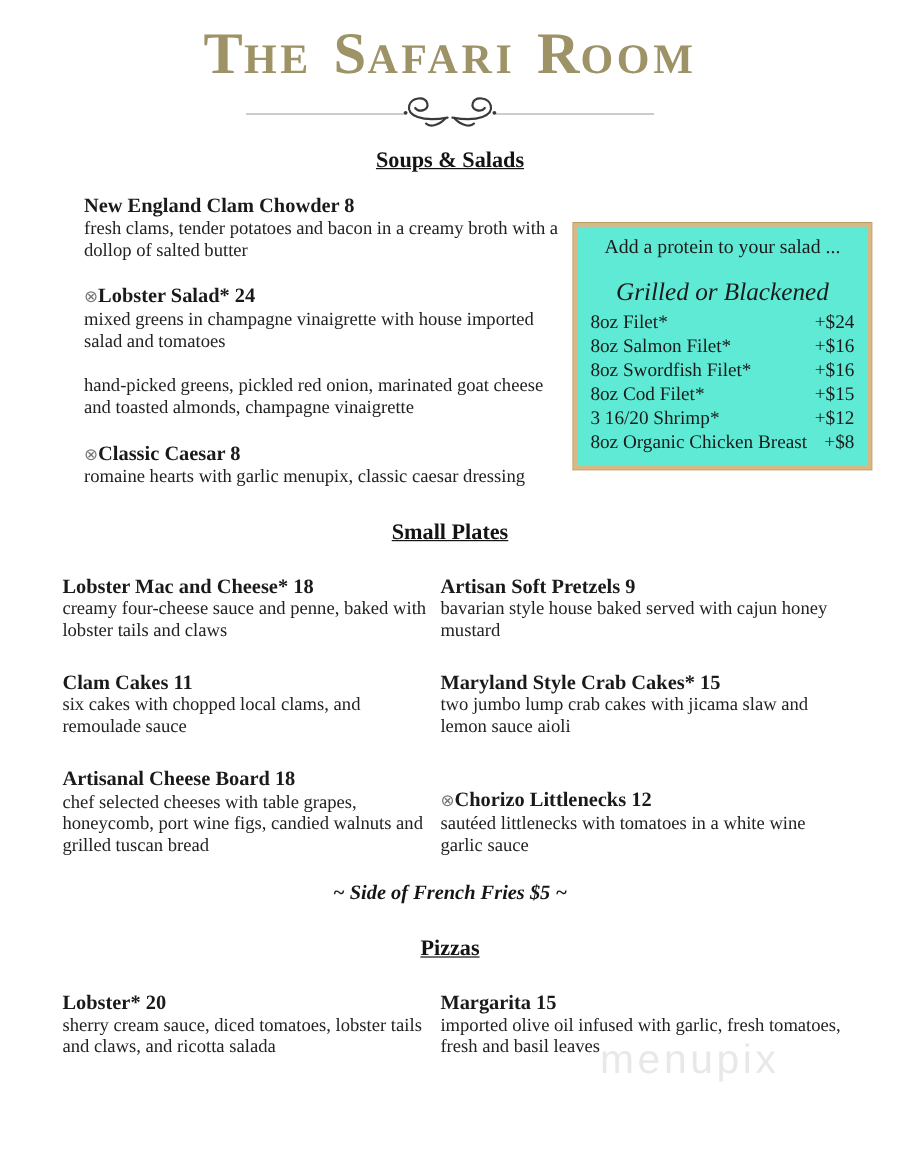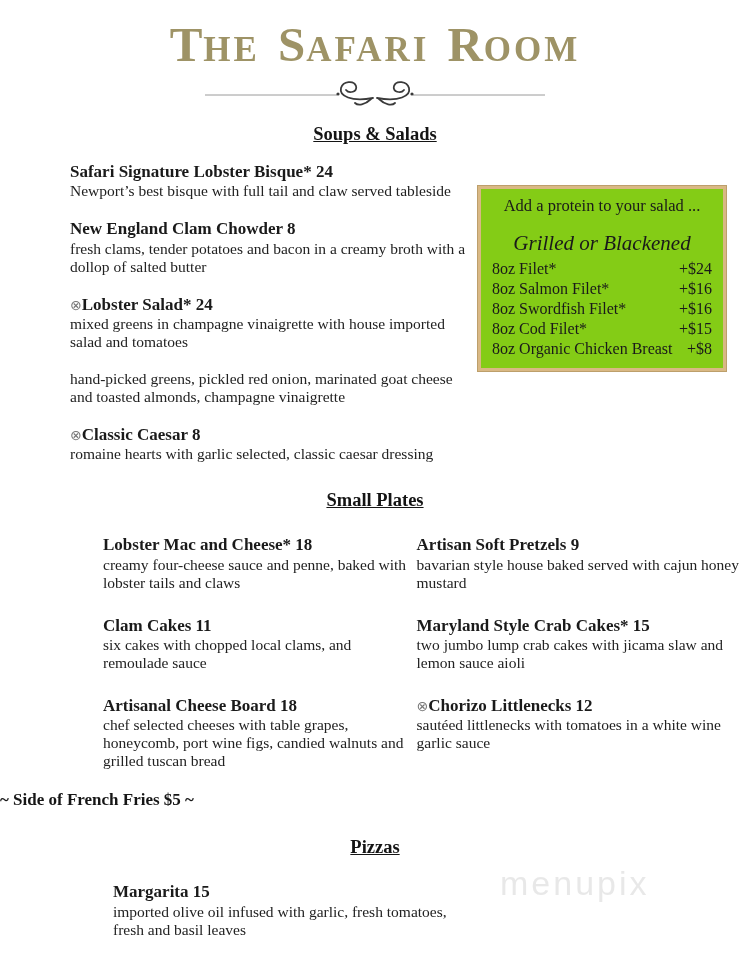--- a/index.html
+++ b/index.html
@@ -68,41 +68,42 @@
   .soups-col .item.first .item-desc { white-space: nowrap; }
 
   
   .protein-box {
     position: absolute;
     left: 478px;
     top: 186px;
     width: 248px;
     border: 3px solid #d9b884;
     outline: 1px solid #bd9f6b;
-    background: #84cc16;
+    background: #5eead4;
     padding: 7px 11px 9px 11px;
     font-size: 16px;
     color: #1a1a1a;
   }
   .protein-title { text-align: center; font-size: 16.5px; margin-bottom: 15px; }
   .protein-subtitle { text-align: center; font-style: italic; font-size: 21px; margin-bottom: 3px; }
   .protein-row { display: flex; justify-content: space-between; line-height: 1.25; }
 
   
-  .cols { display: flex; padding-left: 103px; margin-top: 24px; }
+  .cols { display: flex; padding-left: 52px; margin-top: 24px; align-items: flex-end; }
   .col-left  { width: 305px; }
   .col-right { width: 335px; margin-left: 10px; }
   .cols .item { margin-bottom: 0; }
 
   .fries-note {
-    text-align: left;
+    text-align: center;
     font-size: 17px;
     font-weight: 700;
     margin-top: 20px;
     color: #161616;
+    font-style: italic;
   }
 
   
   .watermark {
     position: absolute;
     left: 500px;
     top: 864px;
     font-family: "Liberation Sans", sans-serif;
     font-size: 34px;
     color: #bfbfbf;
@@ -134,38 +135,34 @@
         <path d="M174,27 C180,33 187,34 190,31"></path>
         <circle cx="133" cy="22" r="1.6" fill="#3a3a3a" stroke="none"></circle>
         <circle cx="207" cy="22" r="1.6" fill="#3a3a3a" stroke="none"></circle>
       </g>
     </svg>
   </div>
 
   <div class="section-heading soups-heading">Soups &amp; Salads</div>
 
   <div class="soups-col">
-    <div class="item first">
-      <div class="item-name"><span>Safari Signature Lobster Bisque* 24</span></div>
-      <div class="item-desc">Newport’s best bisque with full tail and claw served tableside</div>
-    </div>
     <div class="item">
       <div class="item-name"><span>New England Clam Chowder 8</span></div>
       <div class="item-desc">fresh clams, tender potatoes and bacon in a creamy broth with a dollop of salted butter</div>
     </div>
     <div class="item">
       <div class="item-name"><span class="gf">⊗</span><span>Lobster Salad* 24</span></div>
       <div class="item-desc">mixed greens in champagne vinaigrette with house imported salad and tomatoes</div>
     </div>
     <div class="item">
       <div class="item-desc">hand-picked greens, pickled red onion, marinated goat cheese and toasted almonds, champagne vinaigrette</div>
     </div>
     <div class="item">
       <div class="item-name"><span class="gf">⊗</span><span>Classic Caesar 8</span></div>
-      <div class="item-desc">romaine hearts with garlic selected, classic caesar dressing</div>
+      <div class="item-desc">romaine hearts with garlic menupix, classic caesar dressing</div>
     </div>
   </div>
 
   <div class="protein-box">
     <div class="protein-title">Add a protein to your salad ...</div>
     <div class="protein-subtitle">Grilled or Blackened</div>
     <div class="protein-row">
       <span>8oz Filet*</span>
         <span>+$24</span>
     </div>
@@ -175,20 +172,24 @@
     </div>
     <div class="protein-row">
       <span>8oz Swordfish Filet*</span>
         <span>+$16</span>
     </div>
     <div class="protein-row">
       <span>8oz Cod Filet*</span>
         <span>+$15</span>
     </div>
     <div class="protein-row">
+      <span>3 16/20 Shrimp*</span>
+        <span>+$12</span>
+    </div>
+    <div class="protein-row">
       <span>8oz Organic Chicken Breast</span>
         <span>+$8</span>
     </div>
   </div>
 
   <div class="section-heading smallplates-heading">Small Plates</div>
 
   <div class="cols">
     <div class="col-left item">
       <div class="item-name"><span>Lobster Mac and Cheese* 18</span></div>
@@ -220,19 +221,23 @@
       <div class="item-name"><span class="gf">⊗</span><span>Chorizo Littlenecks 12</span></div>
       <div class="item-desc">sautéed littlenecks with tomatoes in a white wine garlic sauce</div>
     </div>
   </div>
 
   <div class="fries-note">~ Side of French Fries $5 ~</div>
 
   <div class="section-heading pizzas-heading">Pizzas</div>
 
   <div class="cols">
+    <div class="col-left item">
+      <div class="item-name"><span>Lobster* 20</span></div>
+      <div class="item-desc">sherry cream sauce, diced tomatoes, lobster tails and claws, and ricotta salada</div>
+    </div>
     <div class="col-right item">
       <div class="item-name"><span>Margarita 15</span></div>
       <div class="item-desc">imported olive oil infused with garlic, fresh tomatoes, fresh and basil leaves</div>
     </div>
   </div>
 
 </div>
 
 </body></html>

